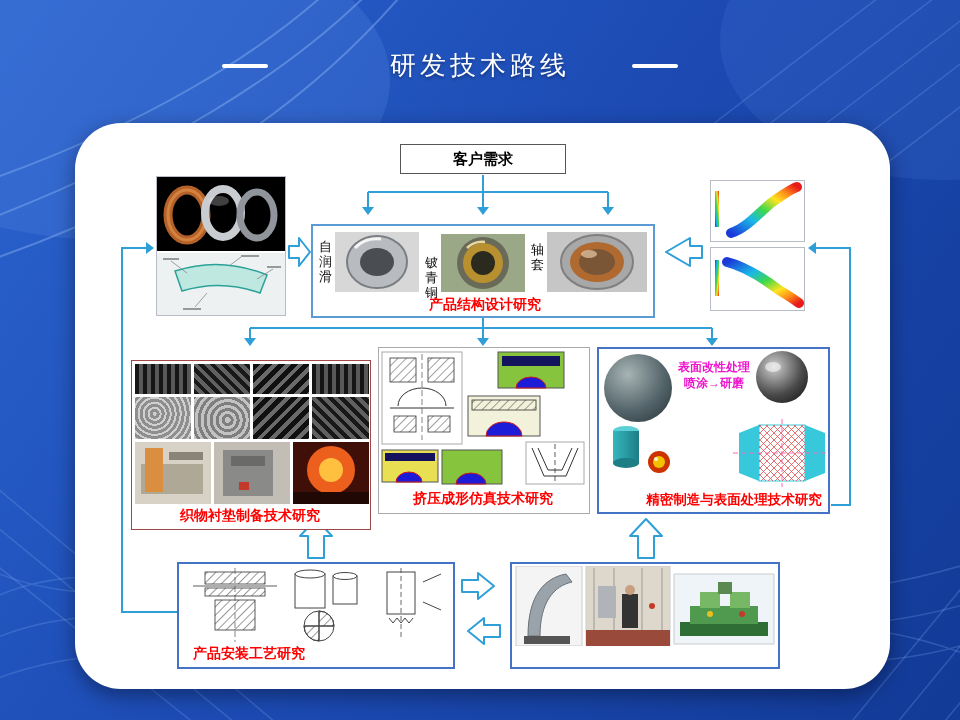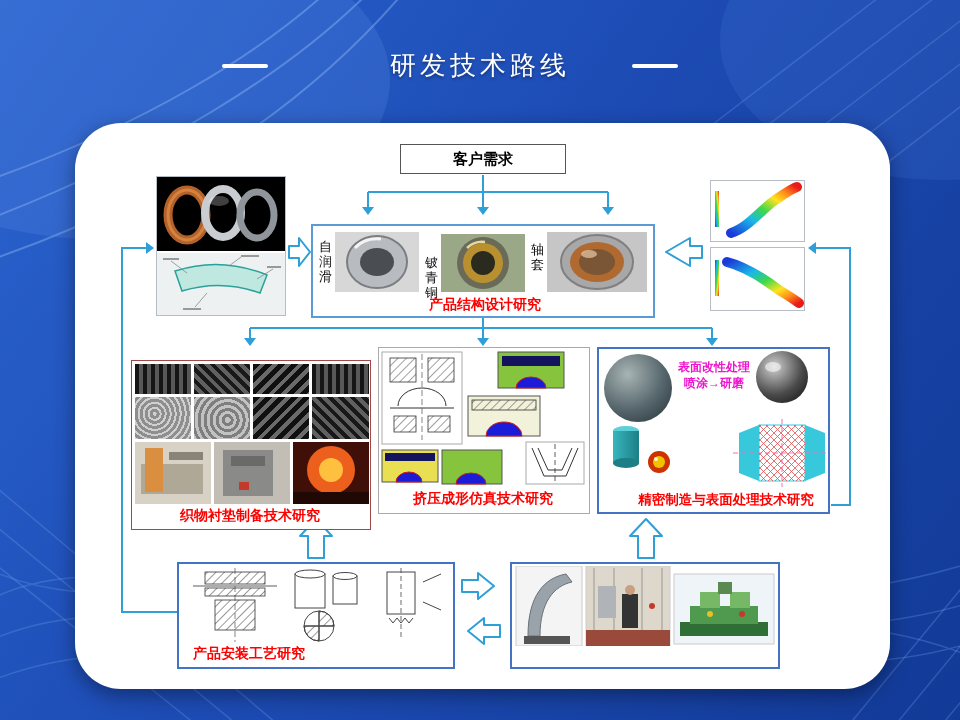--- a/index.html
+++ b/index.html
@@ -312,21 +312,21 @@
         <path d="M140,84 L160,76 L160,132 L140,124 Z" fill="#38c8dc"></path>
         <path d="M226,84 L206,76 L206,132 L226,124 Z" fill="#38c8dc"></path>
         <rect x="160" y="76" width="46" height="56" fill="#ffffff" stroke="#38c8dc"></rect>
         <rect x="160" y="76" width="46" height="56" fill="url(#pcross)"></rect>
         <line x1="134" y1="104" x2="231" y2="104" stroke="#ff69b4" stroke-dasharray="5 3"></line>
         <line x1="183" y1="70" x2="183" y2="138" stroke="#ff69b4" stroke-dasharray="5 3"></line>
       </g>
     </svg>
     <div class="note" style="left:70px;top:10px;width:90px;">表面改性处理</div>
     <div class="note" style="left:76px;top:26px;width:78px;">喷涂→研磨</div>
-    <div class="caption" style="left:8px;top:142px;width:238px;font-size:13.5px;">精密制造与表面处理技术研究</div>
+    <div class="caption" style="left:16px;top:142px;width:238px;font-size:13.5px;">精密制造与表面处理技术研究</div>
   </div>
 
   <div class="box b-blue" style="left:177px;top:562px;width:278px;height:107px;">
     <svg class="abs" style="left:0;top:2px;" width="274" height="78" viewBox="0 0 274 78">
       <defs>
         <pattern id="hi" width="6" height="6" patternTransform="rotate(45)" patternUnits="userSpaceOnUse">
           <line x1="0" y1="0" x2="0" y2="6" stroke="#333" stroke-width="1"></line>
         </pattern>
       </defs>
       <line x1="56" y1="2" x2="56" y2="76" stroke="#666" stroke-dasharray="6 3" stroke-width="0.8"></line>

